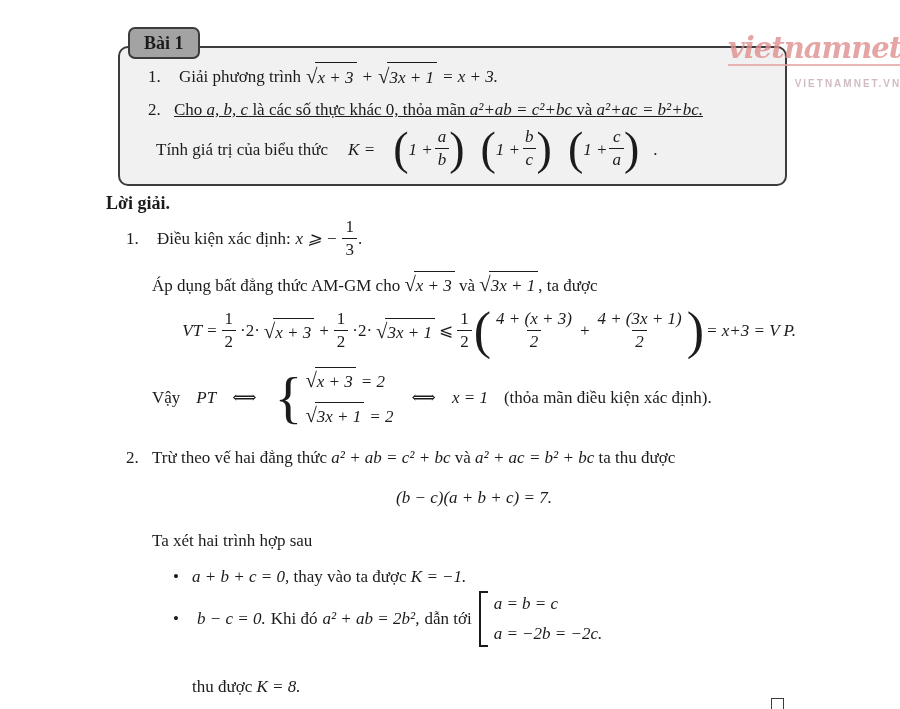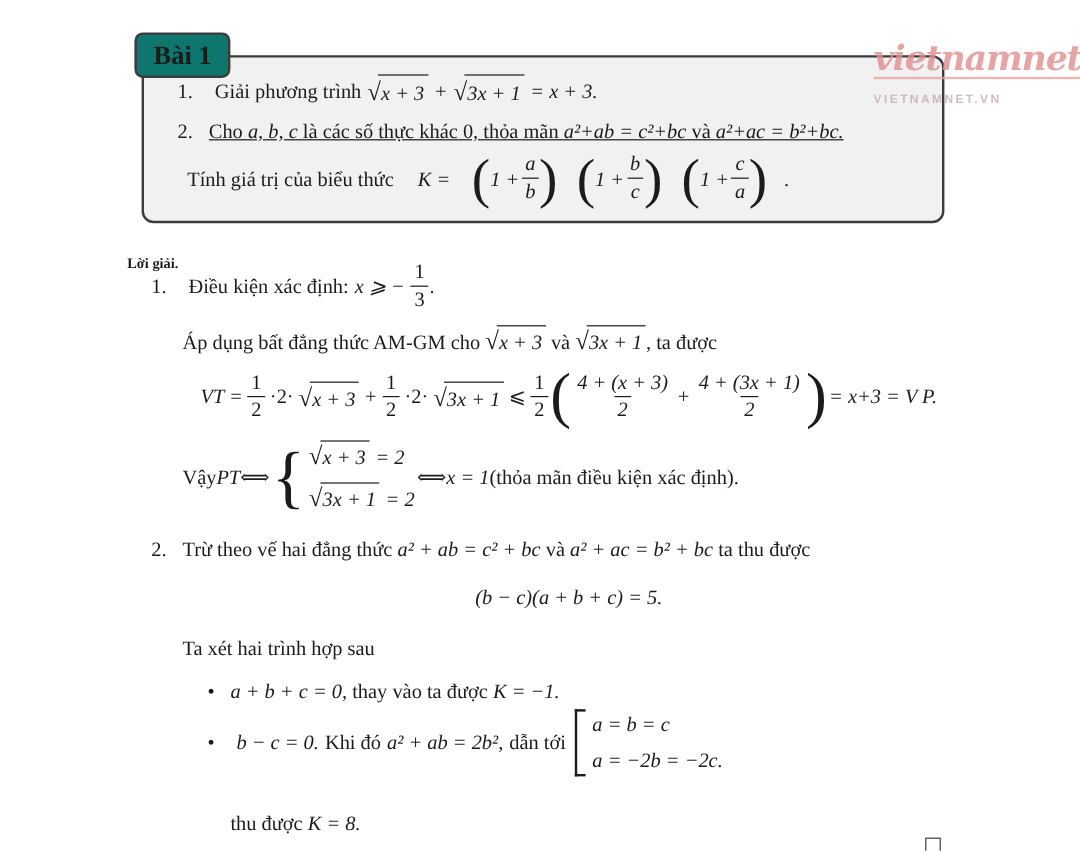--- a/index.html
+++ b/index.html
@@ -10,27 +10,27 @@
   }
   .page{position:relative;width:900px;height:709px;background:#fff;}
 
   
   .card{
     position:absolute;left:118px;top:46px;width:665px;height:136px;
     background:#f1f1f1;border:2.5px solid #3c3c3c;border-radius:10px;
     z-index:1;
   }
   .card-label{
-    position:absolute;left:112px;top:27px;z-index:3;
-    background:#0f766e;border:2.5px solid #3c3c3c;border-radius:7px;
-    padding:2px 14px;font-weight:bold;font-size:22px;line-height:1.35;
-  }
-
-  
-  .wm{position:absolute;left:728px;top:34px;z-index:4;text-align:left;opacity:.8;}
+    position:absolute;left:128px;top:27px;z-index:3;
+    background:#a3a3a3;border:2.5px solid #3c3c3c;border-radius:7px;
+    padding:2px 14px;font-weight:bold;font-size:18px;line-height:1.35;
+  }
+
+  
+  .wm{position:absolute;left:728px;top:34px;z-index:4;text-align:right;opacity:.8;}
   .wm-logo{
     font-family:"DejaVu Serif",serif;font-style:italic;font-weight:bold;
     font-size:29px;line-height:1;color:#e08f8f;letter-spacing:-1px;
     border-bottom:2px solid #e4a3a3;padding-bottom:1px;
   }
   .wm-site{
     margin-top:12px;font-family:"Liberation Sans","DejaVu Sans",sans-serif;
     font-weight:bold;font-size:10px;letter-spacing:2px;color:#c4abb6;
   }
 
@@ -129,38 +129,38 @@
     </div>
   </div>
 
   <div class="card-label">Bài 1</div>
 
   <div class="wm">
     <div class="wm-logo">vietnamnet</div>
     <div class="wm-site">VIETNAMNET.VN</div>
   </div>
 
-  <div class="row b" style="left:106px;top:207px;font-size:12px;">Lời giải.</div>
+  <div class="row b" style="left:106px;top:191px;font-size:18px;">Lời giải.</div>
 
   <div class="row frow" style="left:126px;top:218px;height:42px;gap:5px;">
     <span class="num">1.</span>
     <span>Điều kiện xác định:</span>
     <span class="m">x ⩾ −</span>
     <span class="frac">
         <span class="fn">1</span>
         <span class="fd">3</span>
       </span>
     <span class="hug">.</span>
   </div>
 
   <div class="row" style="left:152px;top:271px;">
     <span>Áp dụng bất đẳng thức AM-GM cho </span><span class="sqrt m"><span class="rs">√</span><span class="rb">x + 3</span></span><span> và </span><span class="sqrt m"><span class="rs">√</span><span class="rb">3x + 1</span></span><span>, ta được</span>
   </div>
 
-  <div class="row frow" style="left:152px;top:302px;width:644px;height:58px;justify-content:center;gap:4px;">
+  <div class="row frow" style="left:152px;top:302px;width:644px;height:58px;justify-content:flex-end;gap:4px;">
     <span class="m">VT =</span>
     <span class="frac">
         <span class="fn">1</span>
         <span class="fd">2</span>
       </span>
     <span>·2·</span>
     <span class="sqrt m"><span class="rs">√</span><span class="rb">x + 3</span></span>
     <span class="m">+</span>
     <span class="frac">
         <span class="fn">1</span>
@@ -180,21 +180,21 @@
       </span>
     <span class="m">+</span>
     <span class="frac m">
         <span class="fn">4 + (3x + 1)</span>
         <span class="fd">2</span>
       </span>
     <span class="bp big">)</span>
     <span class="m">= x+3 = V P.</span>
   </div>
 
-  <div class="row frow" style="left:152px;top:367px;height:62px;gap:0;">
+  <div class="row frow" style="left:152px;top:367px;height:62px;gap:16px;">
     <span>Vậy</span>
     <span class="m">PT</span>
     <span>⟺</span>
     <span class="casesP">
       <span class="brace">{</span>
       <span class="cr">
         <span class="case-line">
           <span class="sqrt m"><span class="rs">√</span><span class="rb">x + 3</span></span>
           <span class="m">= 2</span>
         </span>
@@ -206,21 +206,21 @@
     </span>
     <span>⟺</span>
     <span class="m">x = 1</span>
     <span>(thỏa mãn điều kiện xác định).</span>
   </div>
 
   <div class="row" style="left:126px;top:446px;font-family:Liberation Serif, serif;">
     <span class="num">2.</span><span>Trừ theo vế hai đẳng thức </span><span class="m">a² + ab = c² + bc</span><span> và </span><span class="m">a² + ac = b² + bc</span><span> ta thu được</span>
   </div>
 
-  <div class="row m" style="left:152px;top:486px;width:644px;text-align:center;">(b − c)(a + b + c) = 5.</div>
+  <div class="row m" style="left:152px;top:486px;width:644px;text-align:center;">(b − c)(a + b + c) = 7.</div>
 
   <div class="row" style="left:152px;top:529px;">Ta xét hai trình hợp sau</div>
 
   <div class="row" style="left:173px;top:565px;">
     <span class="bullet">•</span><span class="m">a + b + c = 0,</span><span> thay vào ta được </span><span class="m">K = −1.</span>
   </div>
 
   <div class="row frow" style="left:173px;top:590px;height:58px;gap:5px;">
     <span class="bullet">•</span>
     <span class="m">b − c = 0.</span>

